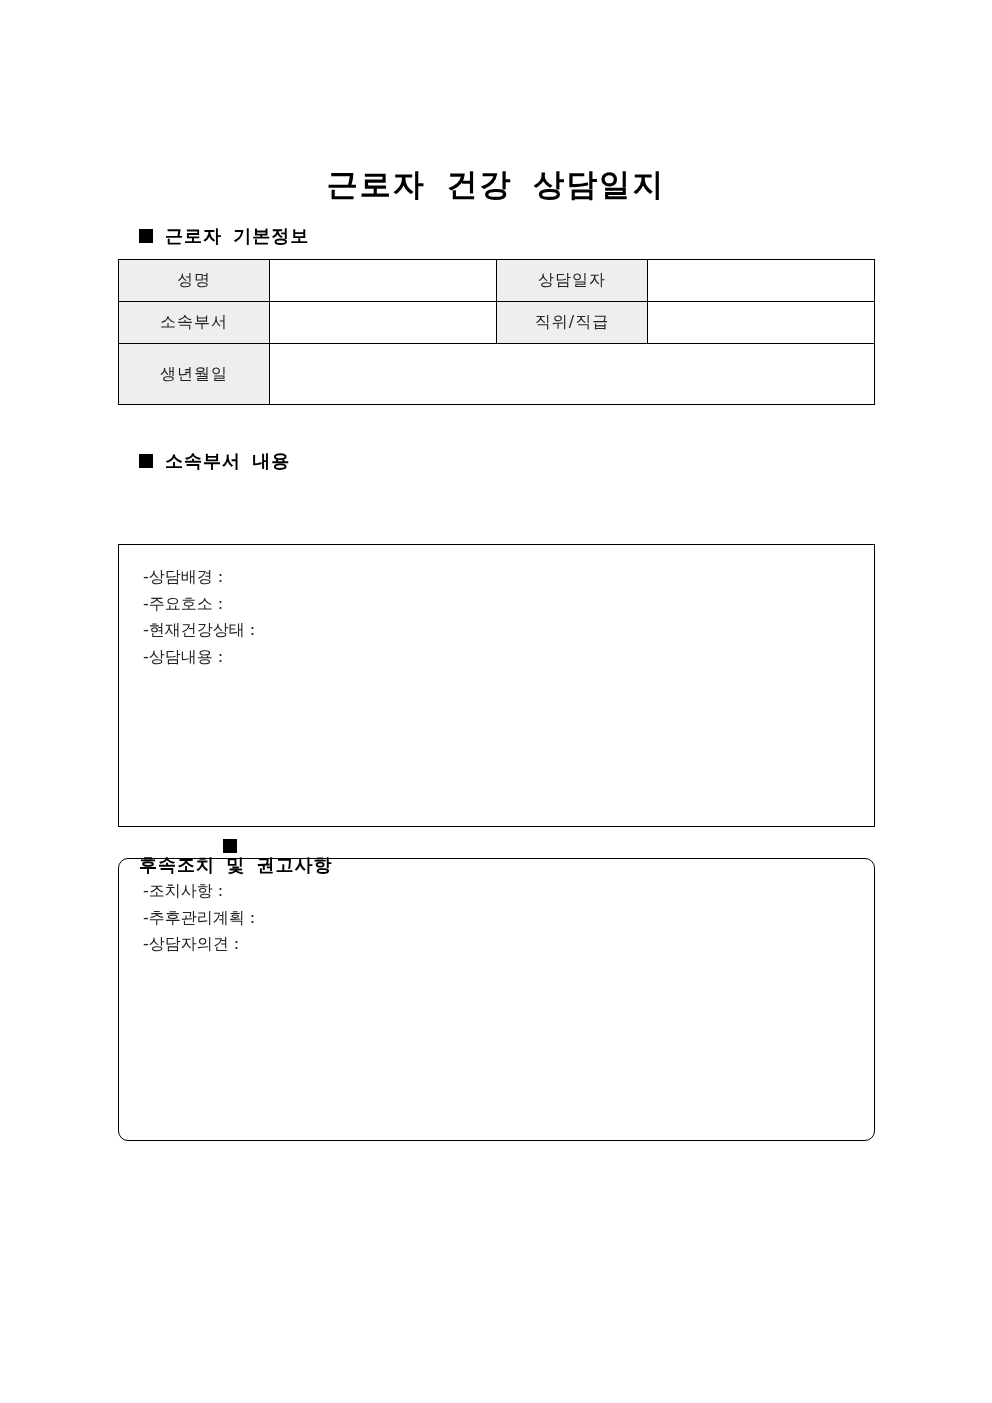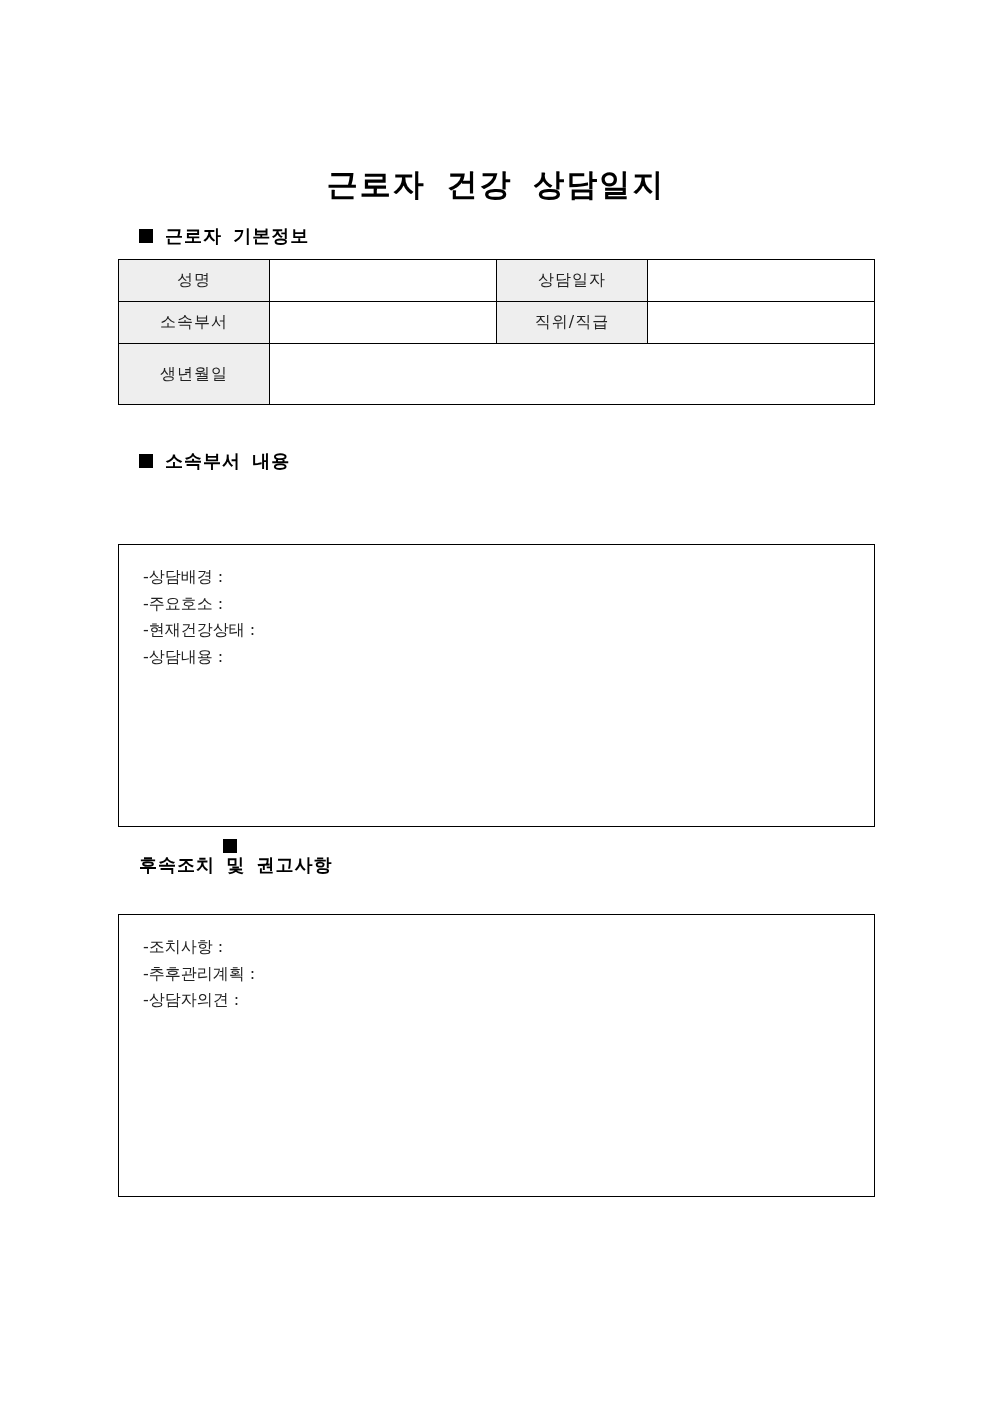--- a/index.html
+++ b/index.html
@@ -59,19 +59,19 @@
     <div class="line">-현재건강상태 :</div>
     <div class="line">-상담내용 :</div>
   </div>
 </div>
 
 <div class="section-heading" style="top:839px;flex-direction:column;">
   <span class="sq"></span>
   <span>후속조치 및 권고사항</span>
 </div>
 
-<div class="box" style="top:914px; height:281px;">
+<div class="box" style="top:858px; height:281px;border-radius:10px;">
   <div class="lines">
     <div class="line">-조치사항 :</div>
     <div class="line">-추후관리계획 :</div>
     <div class="line">-상담자의견 :</div>
   </div>
 </div>
 
 </body></html>

